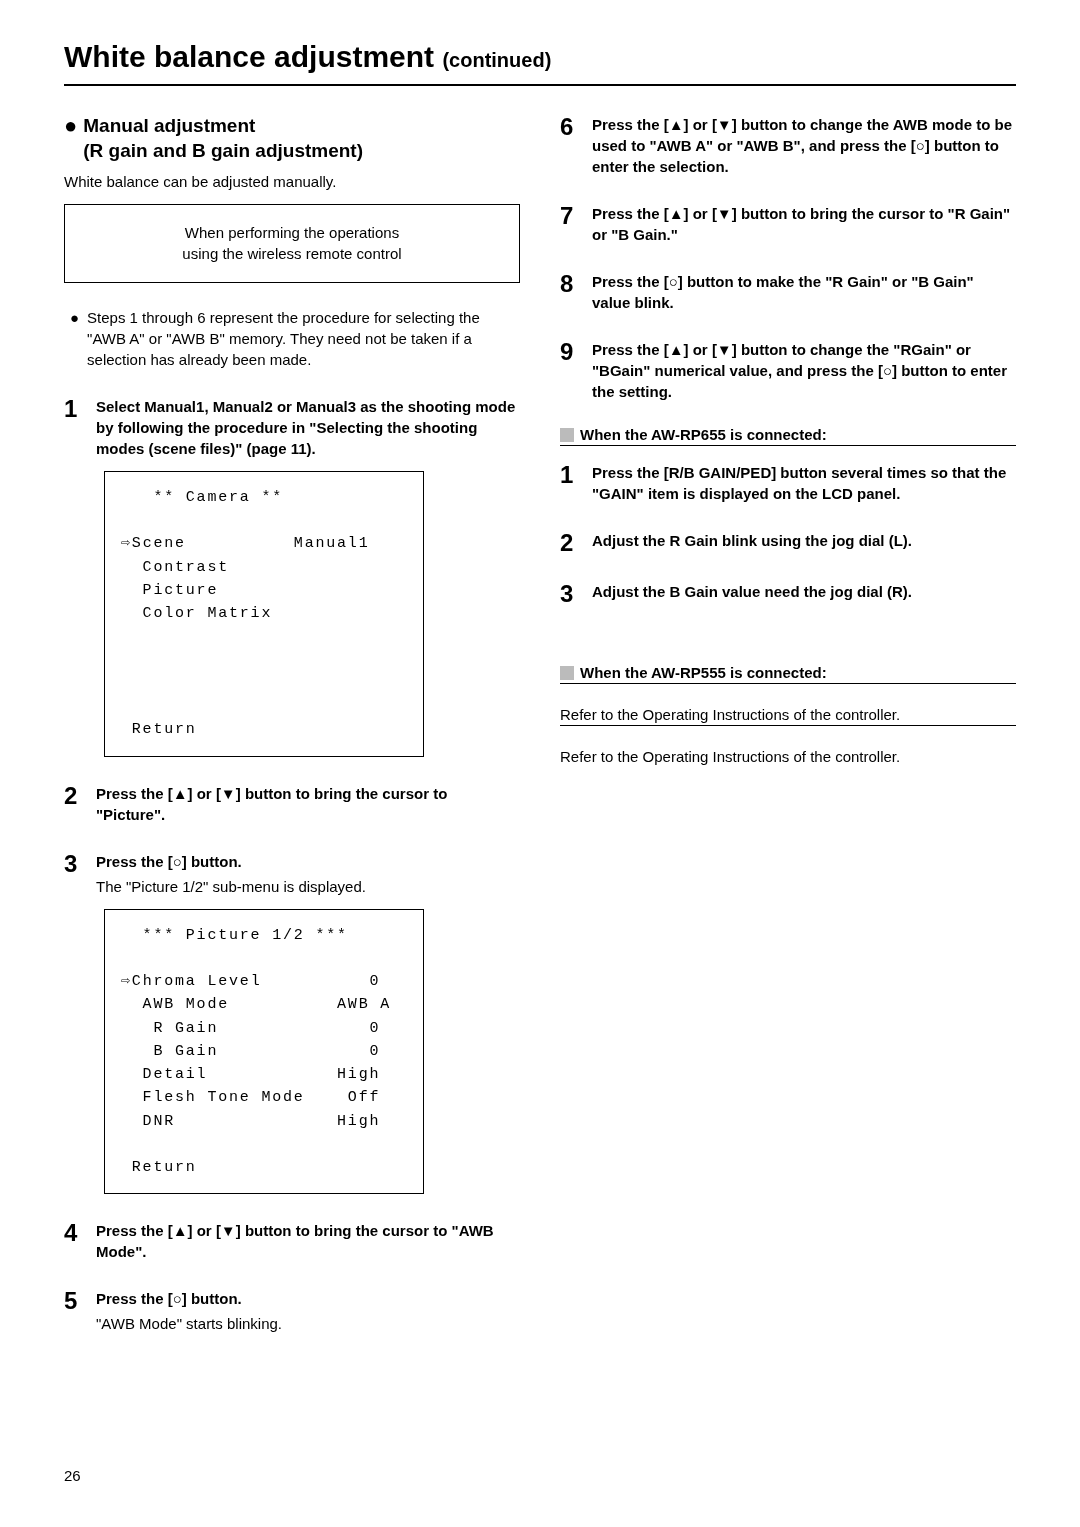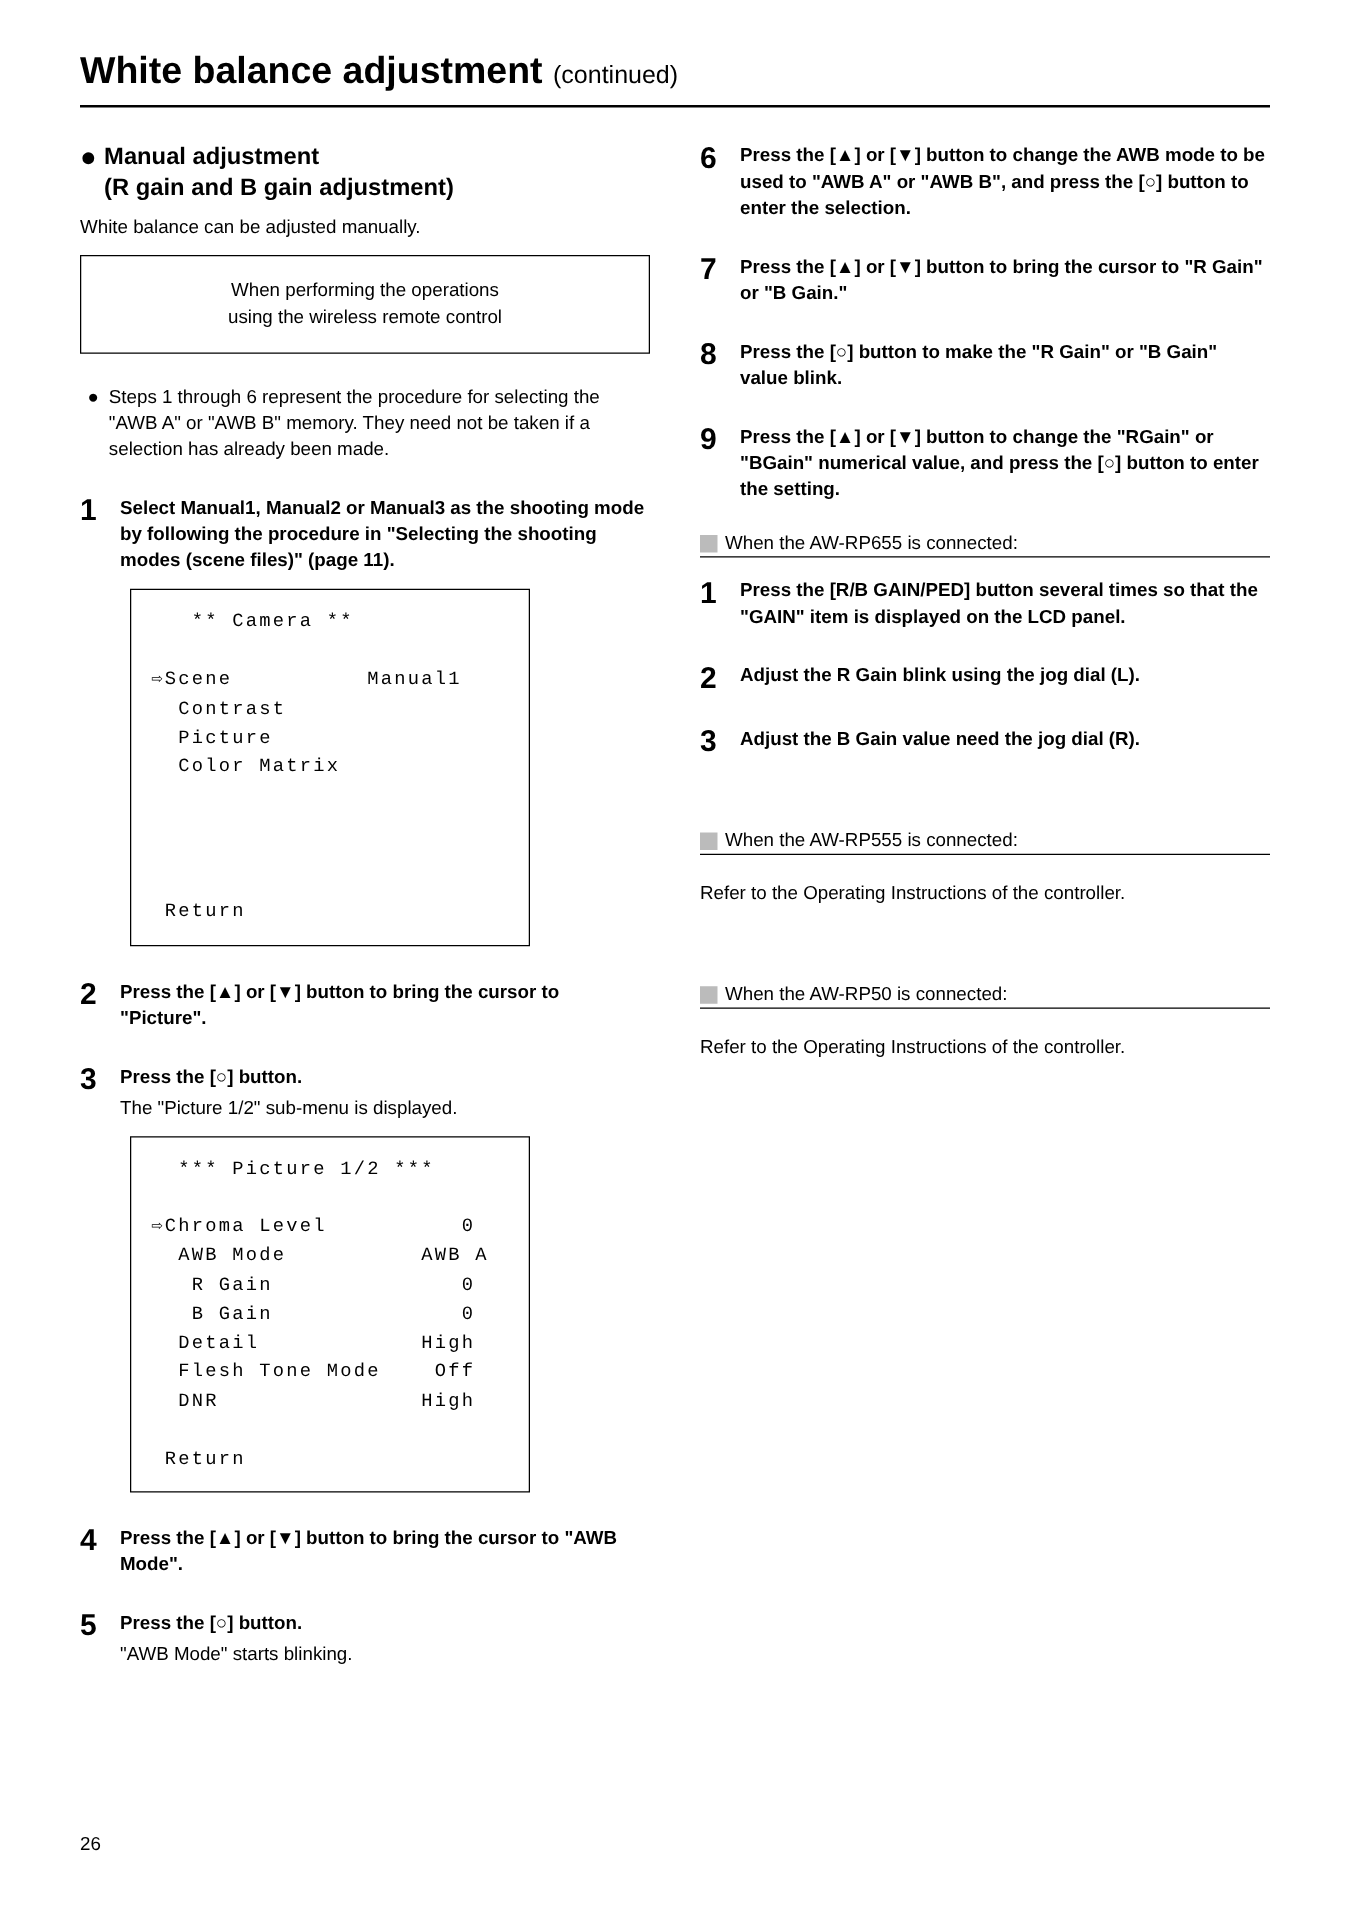--- a/index.html
+++ b/index.html
@@ -12,21 +12,21 @@
     padding: 40px 64px 30px 64px;
     position: relative;
   }
   .page-title {
     font-size: 30px;
     font-weight: bold;
     padding-bottom: 6px;
   }
   .continued {
     font-size: 20px;
-    font-weight: normal;
+    font-weight: bold;
   }
   .title-rule {
     border: none;
     border-top: 2px solid #000;
     margin-top: 4px;
   }
   .columns {
     display: flex;
     gap: 40px;
     margin-top: 28px;
@@ -111,21 +111,21 @@
     margin-top: 24px;
   }
   .grey-box {
     width: 14px;
     height: 14px;
     background: #bbb;
     flex: 0 0 auto;
   }
   .sub-heading-text {
     font-size: 15px;
-    font-weight: normal;
+    font-weight: bold;
     text-align: center;
   }
   .sub-rule {
     border: none;
     border-top: 1px solid #000;
     margin-top: 2px;
   }
   .sub-body {
     font-size: 15px;
     margin-top: 22px;
@@ -300,24 +300,20 @@
       </div>
     </div>
 
     <div class="sub-heading-row" style="margin-top:58px">
       <div class="grey-box"></div>
       <div class="sub-heading-text">When the AW-RP555 is connected:</div>
     </div>
     <hr class="sub-rule">
     <div class="sub-body">Refer to the Operating Instructions of the controller.</div>
 
-    <div class="sub-heading-row" style="margin-top:64px">
-      <div class="grey-box"></div>
-      <div class="sub-heading-text">When the AW-RP50 is connected:</div>
-    </div>
     <hr class="sub-rule">
     <div class="sub-body">Refer to the Operating Instructions of the controller.</div>
 
   </div>
 
 </div>
 
 <div class="page-number">26</div>
 
 </body></html>

